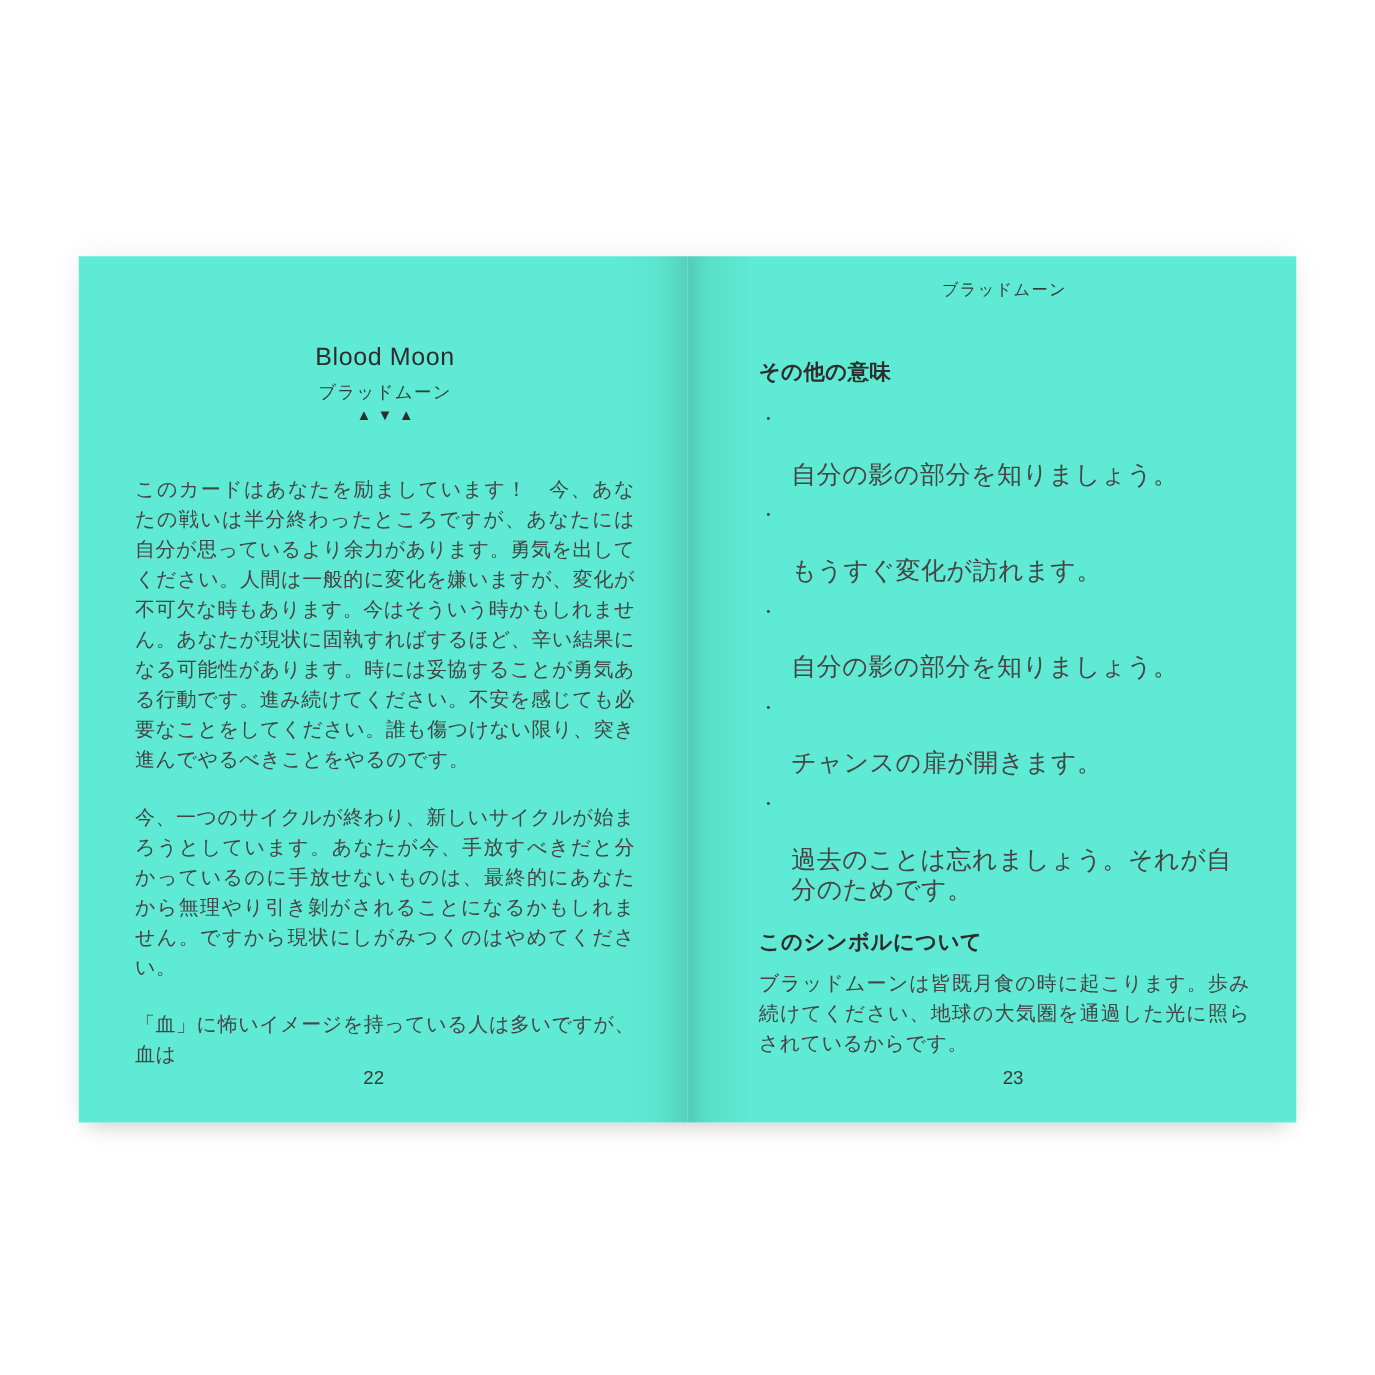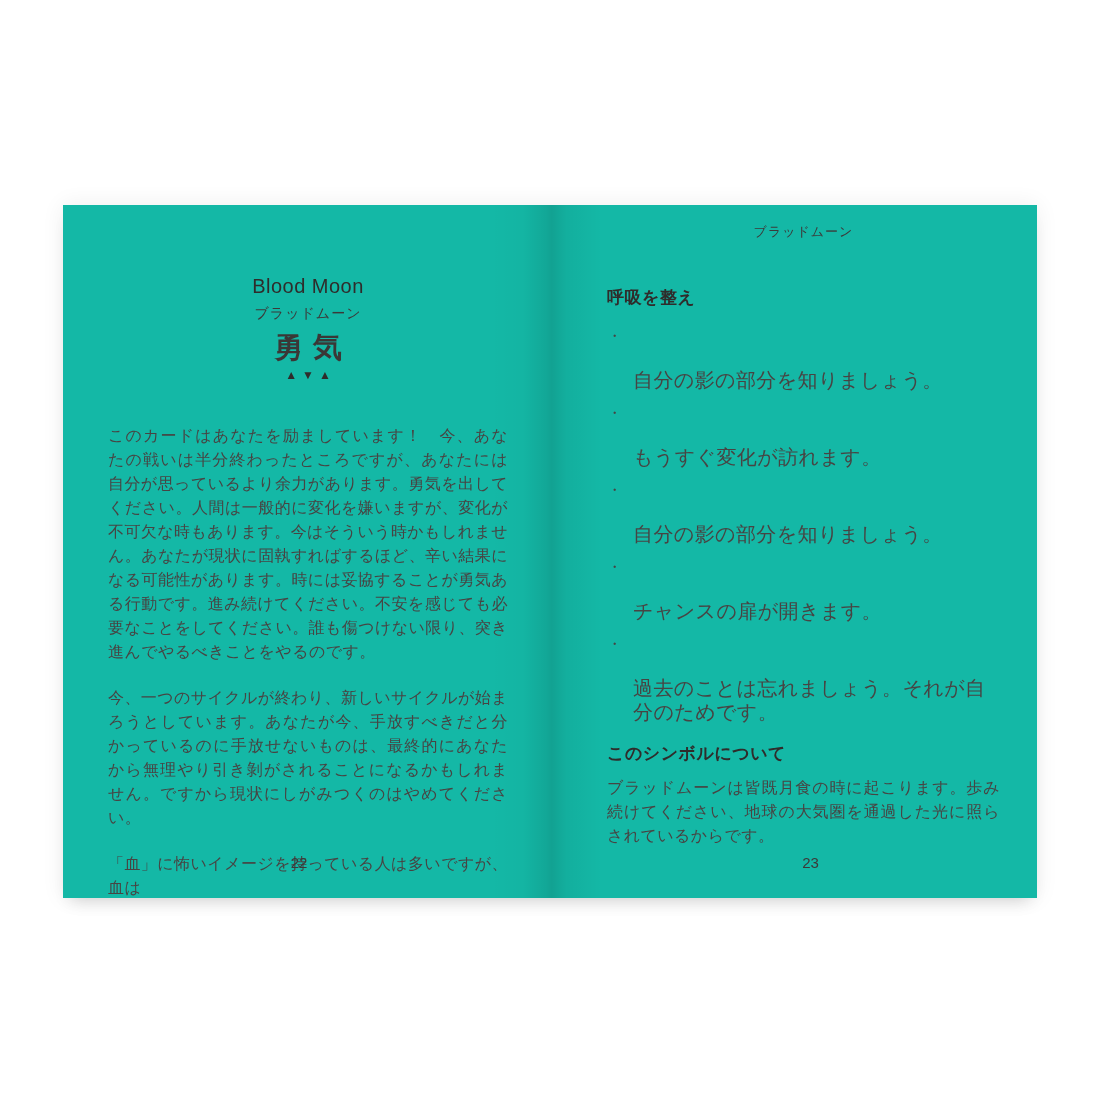--- a/index.html
+++ b/index.html
@@ -15,21 +15,21 @@
     position: absolute; left: 63px; top: 205px;
     width: 974px; height: 693px;
     display: flex;
     background: #ffffff;
     box-shadow: 0 10px 16px -8px rgba(0,0,0,0.16), 0 0 22px rgba(0,0,0,0.07);
   }
   .page {
     position: relative;
     width: 487px; height: 693px;
     box-sizing: border-box;
-    background: #14b8a6;
+    background: #5eead4;
     color: #474443;
   }
   .page.left  { padding: 70px 42px 0 45px; }
   .page.right { padding: 19px 37px 0 57px; }
 
   .gutter {
     position: absolute; top: 0; bottom: 0; left: 427px; width: 112px;
     background: linear-gradient(90deg,
       rgba(0,0,0,0) 0%, rgba(0,0,0,0.02) 30%, rgba(0,0,0,0.09) 50%,
       rgba(0,0,0,0.12) 55%, rgba(0,0,0,0.05) 68%, rgba(0,0,0,0) 100%);
@@ -80,38 +80,37 @@
 </head>
 <body>
 
 <div class="canvas">
   <div class="spread">
 
     <section class="page left">
       <header class="card-head">
         <div class="title-en">Blood Moon</div>
         <div class="title-kana">ブラッドムーン</div>
-        <div class="keyword">勇気</div>
         <div class="ornament">▲▼▲</div>
       </header>
 
       <div class="page-body">
         <p>このカードはあなたを励ましています！　今、あなたの戦いは半分終わったところですが、あなたには自分が思っているより余力があります。勇気を出してください。人間は一般的に変化を嫌いますが、変化が不可欠な時もあります。今はそういう時かもしれません。あなたが現状に固執すればするほど、辛い結果になる可能性があります。時には妥協することが勇気ある行動です。進み続けてください。不安を感じても必要なことをしてください。誰も傷つけない限り、突き進んでやるべきことをやるのです。</p>
         <p>今、一つのサイクルが終わり、新しいサイクルが始まろうとしています。あなたが今、手放すべきだと分かっているのに手放せないものは、最終的にあなたから無理やり引き剝がされることになるかもしれません。ですから現状にしがみつくのはやめてください。</p>
         <p>「血」に怖いイメージを持っている人は多いですが、血は</p>
       </div>
 
       <div class="pagenum">22</div>
     </section>
 
     <section class="page right">
       <div class="running-header">ブラッドムーン</div>
 
 
-      <h2 class="section-heading first">呼吸を整え</h2>
+      <h2 class="section-heading first">その他の意味</h2>
 
       <ul class="meanings">
         <li>
           <span class="bullet-mark">・</span>
           <span class="bullet-text">自分の影の部分を知りましょう。</span>
         </li>
         <li>
           <span class="bullet-mark">・</span>
           <span class="bullet-text">もうすぐ変化が訪れます。</span>
         </li>

